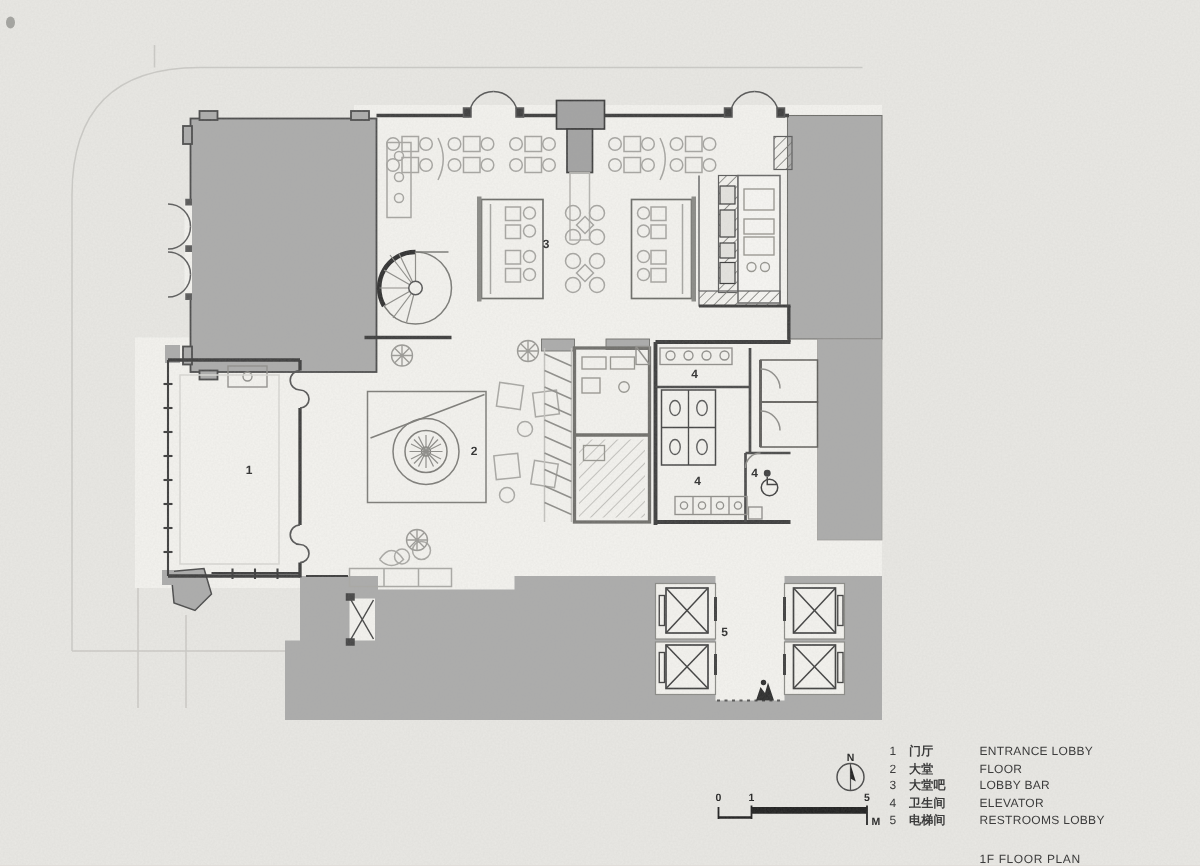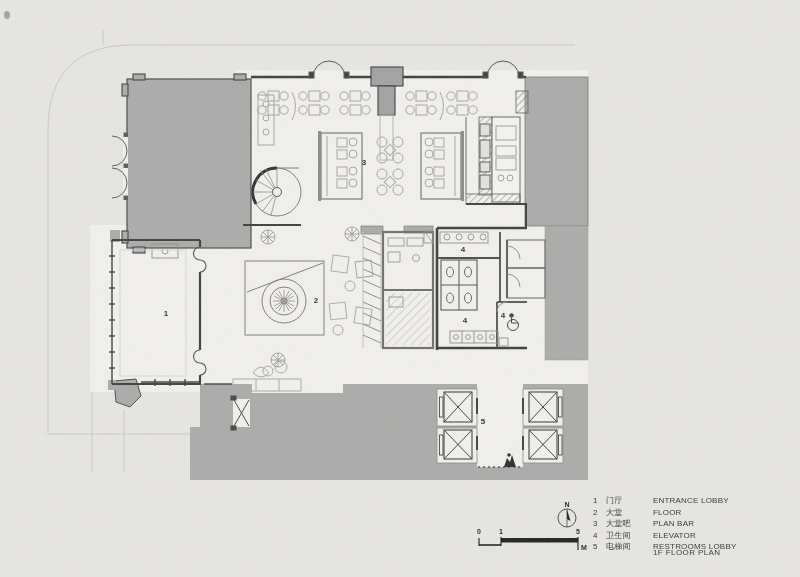--- a/index.html
+++ b/index.html
@@ -10,24 +10,24 @@
   }
   .stage svg{position:absolute;left:0;top:0;}
   .roomlabel{font:600 8px "Liberation Sans","DejaVu Sans",sans-serif;fill:#2e2e2e;}
   .tinylabel{font:700 7px "Liberation Sans","DejaVu Sans",sans-serif;fill:#222;}
   .legend{
     position:absolute;left:593px;top:495px;width:200px;
     font-size:8px;line-height:11.5px;color:#3c3c3c;letter-spacing:.2px;
   }
   .legend .row{display:flex;}
   .legend .num{width:13px;}
-  .legend .zh{width:47px;}
+  .legend .zh{width:47px;font-weight:bold;}
   .legend .en{flex:1;}
   .plan-title{
-    position:absolute;left:653px;top:548px;
+    position:absolute;left:653px;top:568px;
     font-size:8px;color:#3c3c3c;letter-spacing:.4px;
   }
 </style>
 </head>
 <body>
 
 <div class="stage">
 <svg width="800" height="577" viewBox="0 0 800 577">
   <defs>
     <pattern id="hatch" width="5" height="5" patternUnits="userSpaceOnUse" patternTransform="rotate(45)">
@@ -498,21 +498,21 @@
     <span class="en">ENTRANCE LOBBY</span>
   </div>
   <div class="row">
     <span class="num">2</span>
     <span class="zh">大堂</span>
     <span class="en">FLOOR</span>
   </div>
   <div class="row">
     <span class="num">3</span>
     <span class="zh">大堂吧</span>
-    <span class="en">PLAN BAR</span>
+    <span class="en">LOBBY BAR</span>
   </div>
   <div class="row">
     <span class="num">4</span>
     <span class="zh">卫生间</span>
     <span class="en">ELEVATOR</span>
   </div>
   <div class="row">
     <span class="num">5</span>
     <span class="zh">电梯间</span>
     <span class="en">RESTROOMS LOBBY</span>

